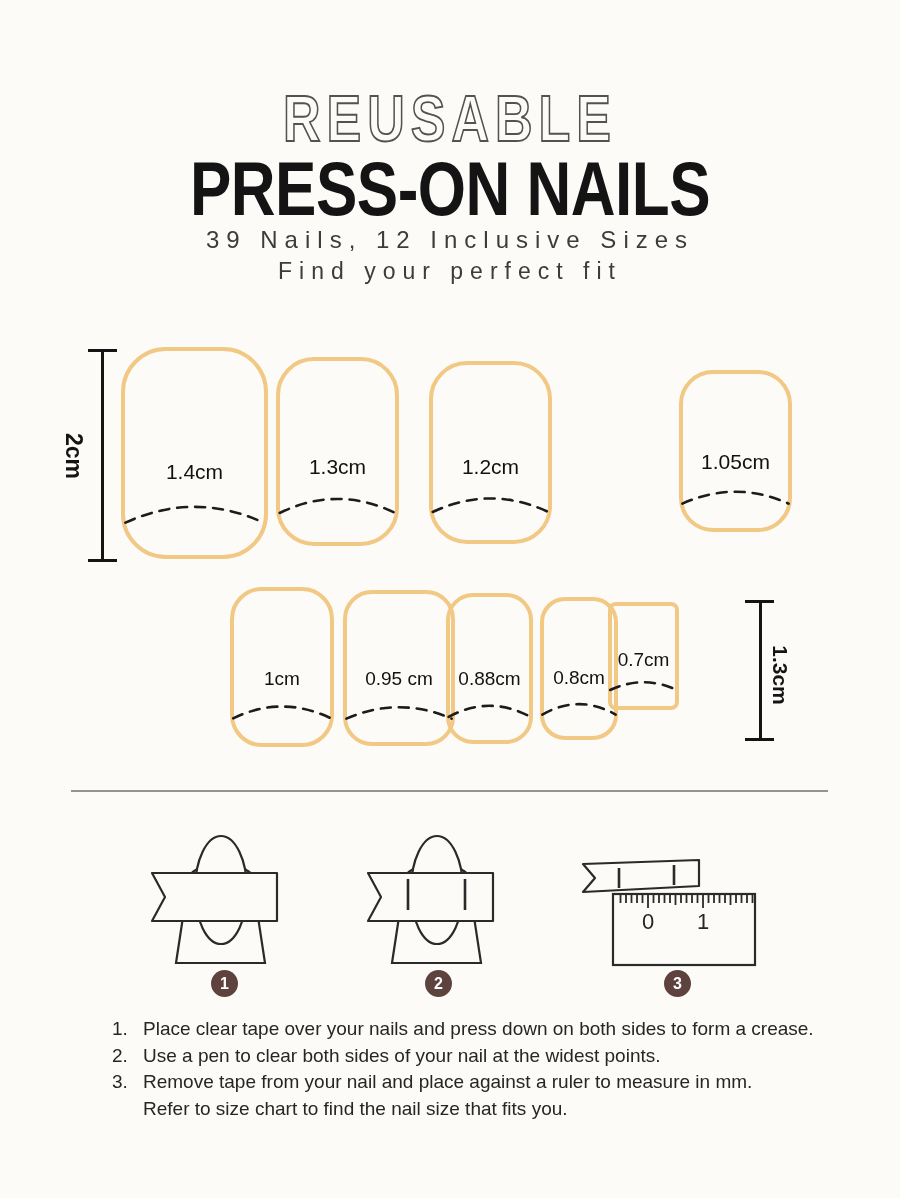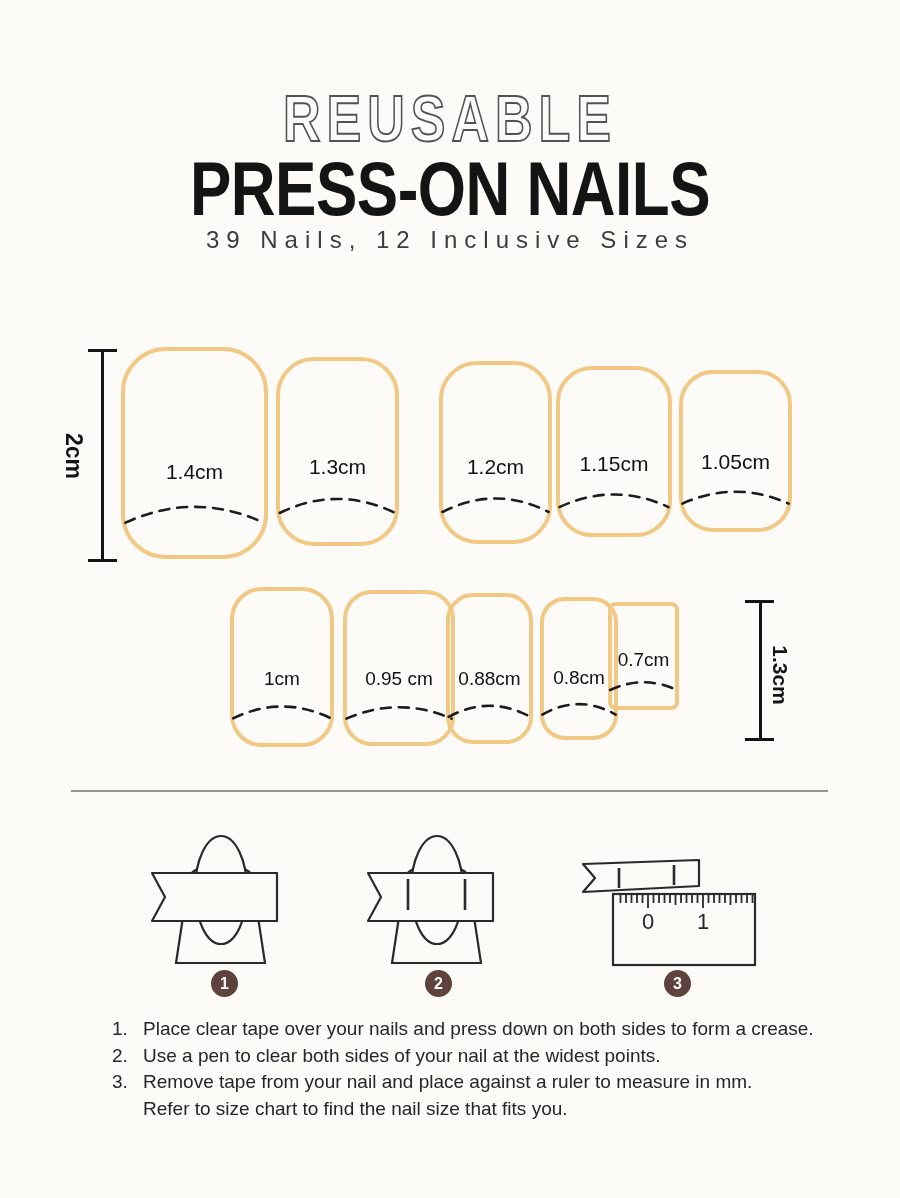--- a/index.html
+++ b/index.html
@@ -33,21 +33,21 @@
   }
   .subtitle.s1{top:226px;font-size:24px;letter-spacing:7px;}
   .subtitle.s2{top:258px;font-size:23px;letter-spacing:7px;}
   
   .nail{
     position:absolute;box-sizing:border-box;
     border:4px solid var(--nail-color);
   }
   .r1n1{left:121px;top:347px;width:147px;height:212px;border-radius:45px;}
   .r1n2{left:276px;top:357px;width:123px;height:189px;border-radius:38px;}
-  .r1n3{left:439px;top:361px;width:113px;height:183px;border-radius:38px;}
+  .r1n3{left:429px;top:361px;width:123px;height:183px;border-radius:38px;}
   .r1n4{left:556px;top:366px;width:116px;height:171px;border-radius:36px;}
   .r1n5{left:679px;top:370px;width:113px;height:162px;border-radius:34px;}
   .r2n1{left:230px;top:587px;width:104px;height:160px;border-radius:32px;}
   .r2n2{left:343px;top:590px;width:112px;height:156px;border-radius:29px;}
   .r2n3{left:446px;top:593px;width:87px;height:151px;border-radius:27px;}
   .r2n4{left:540px;top:597px;width:78px;height:143px;border-radius:25px;padding-left:16px;}
   .r2n5{left:608px;top:602px;width:71px;height:108px;border-radius:8px;}
   .nail-label{
     position:absolute;left:-10px;right:-10px;bottom:35%;
     text-align:center;color:#121212;white-space:nowrap;
@@ -99,46 +99,41 @@
   }
 </style>
 </head>
 <body>
 
 <div class="page">
 
   <div class="title-outline">REUSABLE</div>
   <div class="title-main">PRESS-ON NAILS</div>
   <div class="subtitle s1">39 Nails, 12 Inclusive Sizes</div>
+  <div class="subtitle s2">Find your perfect fit</div>
 
   <div class="vcap" style="left:88px;top:349px;"></div>
   <div class="vline" style="left:101px;top:351px;height:209px;"></div>
   <div class="vcap" style="left:88px;top:559px;"></div>
   <div class="measure-label rot ml-2cm">2cm</div>
 
   <div class="nail r1n1">
     <div class="nail-label row1-label">1.4cm</div>
     <svg class="nail-arc" viewBox="0 0 100 34" preserveAspectRatio="none">
         <path d="M3,32 Q50,1 97,32"></path>
       </svg>
   </div>
   <div class="nail r1n2">
     <div class="nail-label row1-label">1.3cm</div>
     <svg class="nail-arc" viewBox="0 0 100 34" preserveAspectRatio="none">
         <path d="M3,32 Q50,1 97,32"></path>
       </svg>
   </div>
   <div class="nail r1n3">
     <div class="nail-label row1-label">1.2cm</div>
-    <svg class="nail-arc" viewBox="0 0 100 34" preserveAspectRatio="none">
-        <path d="M3,32 Q50,1 97,32"></path>
-      </svg>
-  </div>
-  <div class="nail r1n4">
-    <div class="nail-label row1-label">1.15cm</div>
     <svg class="nail-arc" viewBox="0 0 100 34" preserveAspectRatio="none">
         <path d="M3,32 Q50,1 97,32"></path>
       </svg>
   </div>
   <div class="nail r1n5">
     <div class="nail-label row1-label">1.05cm</div>
     <svg class="nail-arc" viewBox="0 0 100 34" preserveAspectRatio="none">
         <path d="M3,32 Q50,1 97,32"></path>
       </svg>
   </div>

